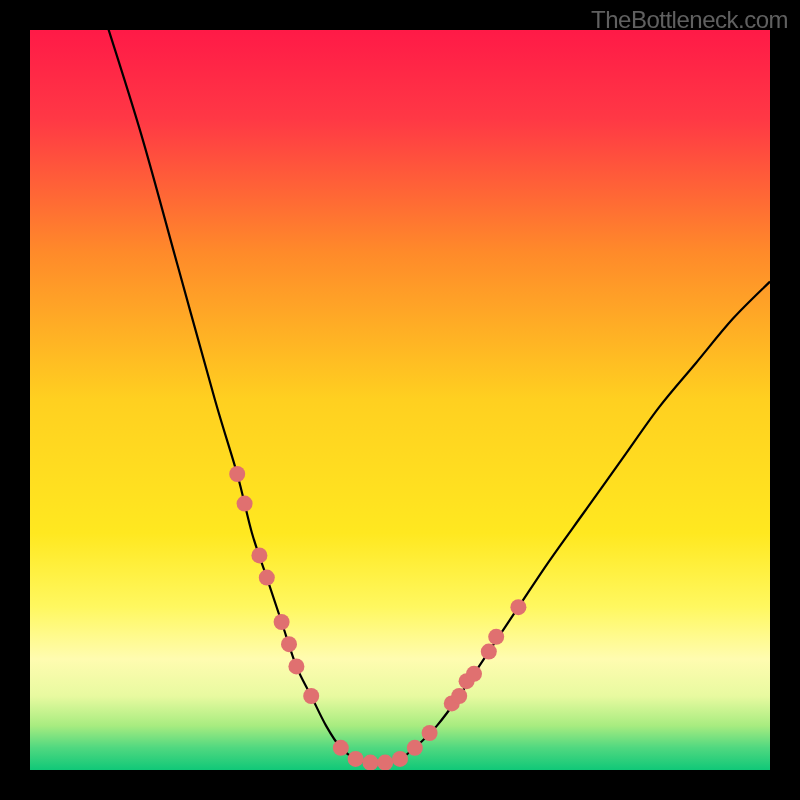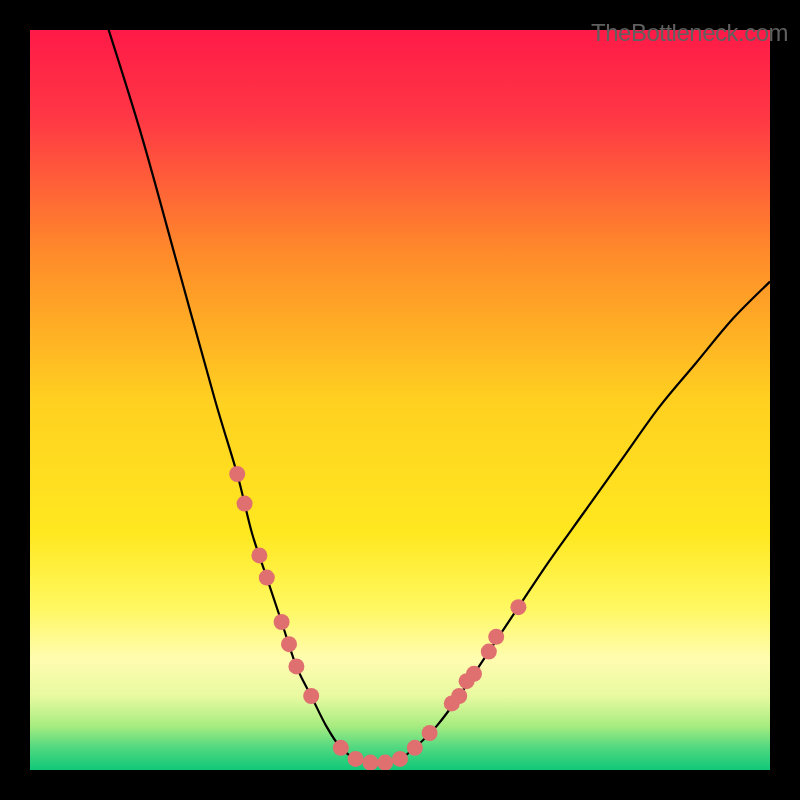--- a/index.html
+++ b/index.html
@@ -13,21 +13,20 @@
   }
   .watermark {
     position: absolute;
     top: 6px;
     right: 12px;
     color: #606060;
     font-size: 24px;
     font-weight: 500;
     z-index: 20;
     letter-spacing: -0.5px;
-    margin-top: 13px;
   }
   .plot-outer {
     position: absolute;
     left: 30px;
     top: 30px;
     width: 740px;
     height: 740px;
     background: #000;
   }
   .plot-inner {

